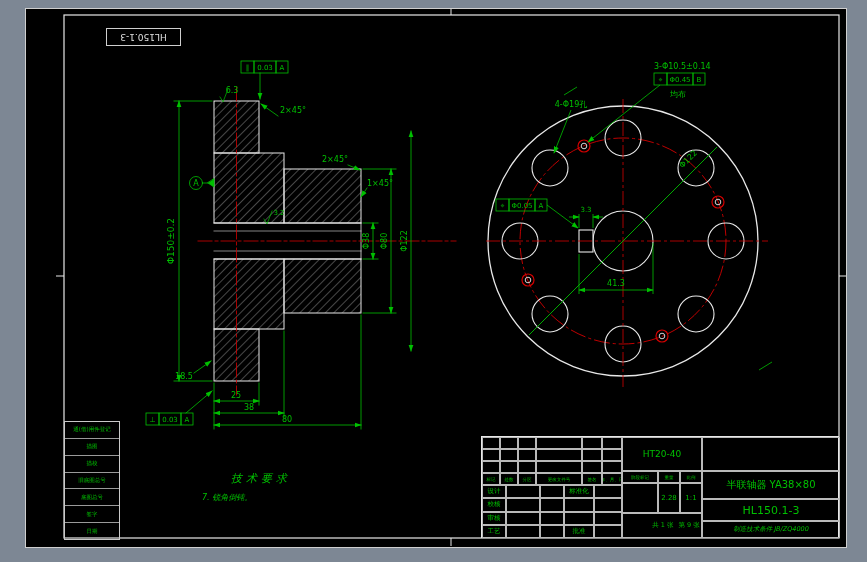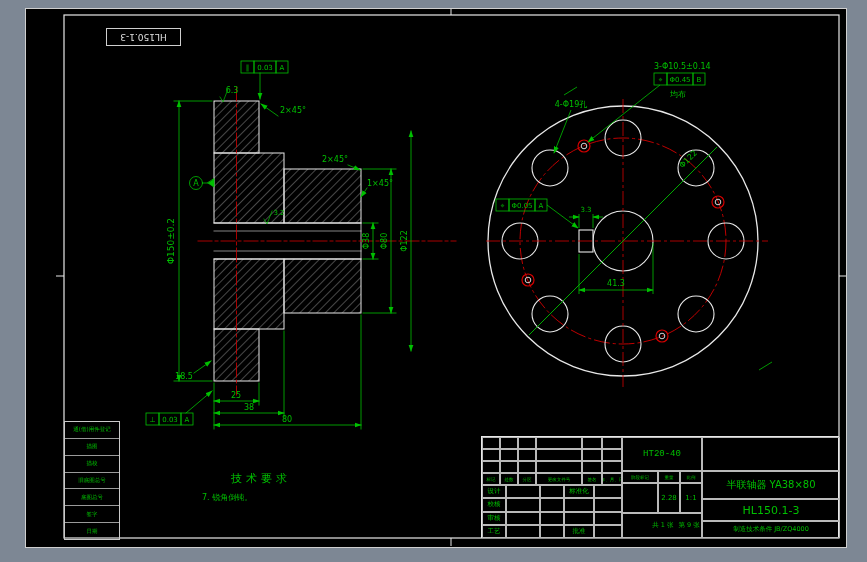--- a/index.html
+++ b/index.html
@@ -6,21 +6,21 @@
   .stage{position:relative;width:867px;height:562px;background:#7d8794;overflow:hidden;
          font-family:"DejaVu Sans",sans-serif;}
   .sheet{position:absolute;left:25px;top:8px;width:820px;height:538px;background:#000;
          border:1px solid #cfcfcf;box-sizing:content-box;}
   .sheet svg{position:absolute;left:0;top:0;}
   .overlay{position:absolute;z-index:2;}
   
   .corner-label{left:80px;top:19px;width:73px;height:16px;border:1px solid #cfcfcf;
     color:#e0e0e0;font-size:9px;line-height:16px;text-align:center;transform:rotate(180deg);}
   
-  .techreq{left:170px;top:462px;width:130px;color:#00c000;}
+  .techreq{left:170px;top:462px;width:130px;color:#00c000;font-style:italic;}
   .techreq .tr-title{font-size:11px;letter-spacing:4px;text-align:center;}
   .techreq .tr-item{font-size:8px;margin-top:6px;margin-left:6px;}
   
   .auxtbl{left:38px;top:412px;width:54px;height:117px;display:flex;flex-direction:column;
     border:1px solid #c9c9c9;}
   .auxtbl>div{flex:1;border-bottom:1px solid #9a9a9a;color:#00c000;font-size:5.5px;
     display:flex;align-items:center;justify-content:center;overflow:hidden;white-space:nowrap;}
   .auxtbl>div:last-child{border-bottom:none;}
   
   .tblock{left:455px;top:427px;width:358px;height:102px;border:1.5px solid #e8e8e8;
@@ -293,38 +293,38 @@
           <div></div>
         <div></div>
           <div></div>
         <div>工艺</div>
           <div></div>
           <div></div>
         <div>批准</div>
           <div></div>
       </div>
 
-      <div class="cell" style="left:140px;top:0;width:80px;height:34px;font-size:9px;font-family:Liberation Mono, monospace;">HT20-40</div>
+      <div class="cell" style="left:140px;top:0;width:80px;height:34px;font-size:9px;">HT20-40</div>
 
       <div class="grid tb-stagehdr">
         <div>阶段标记</div>
         <div>重量</div>
         <div>比例</div>
       </div>
       <div class="grid tb-stageval">
         <div></div>
         <div>2.28</div>
         <div>1:1</div>
       </div>
 
       <div class="cell" style="left:140px;top:76px;width:80px;height:25px;font-size:6.5px;gap:5px;padding-left:28px;">
         <span>共 1 张</span>
         <span>第 9 张</span>
       </div>
 
       <div class="cell" style="left:220px;top:0;width:138px;height:34px;"></div>
       <div class="cell" style="left:220px;top:34px;width:138px;height:28px;font-size:10px;">半联轴器 YA38×80</div>
       <div class="cell" style="left:220px;top:62px;width:138px;height:22px;font-size:11px;">HL150.1-3</div>
-      <div class="cell" style="left:220px;top:84px;width:138px;height:17px;font-size:6.5px;">制造技术条件 JB/ZQ4000</div>
+      <div class="cell" style="left:220px;top:84px;width:138px;height:17px;font-size:6.5px;font-style:italic;">制造技术条件 JB/ZQ4000</div>
     </div>
 
   </div>
 </div>
 
 </body></html>

